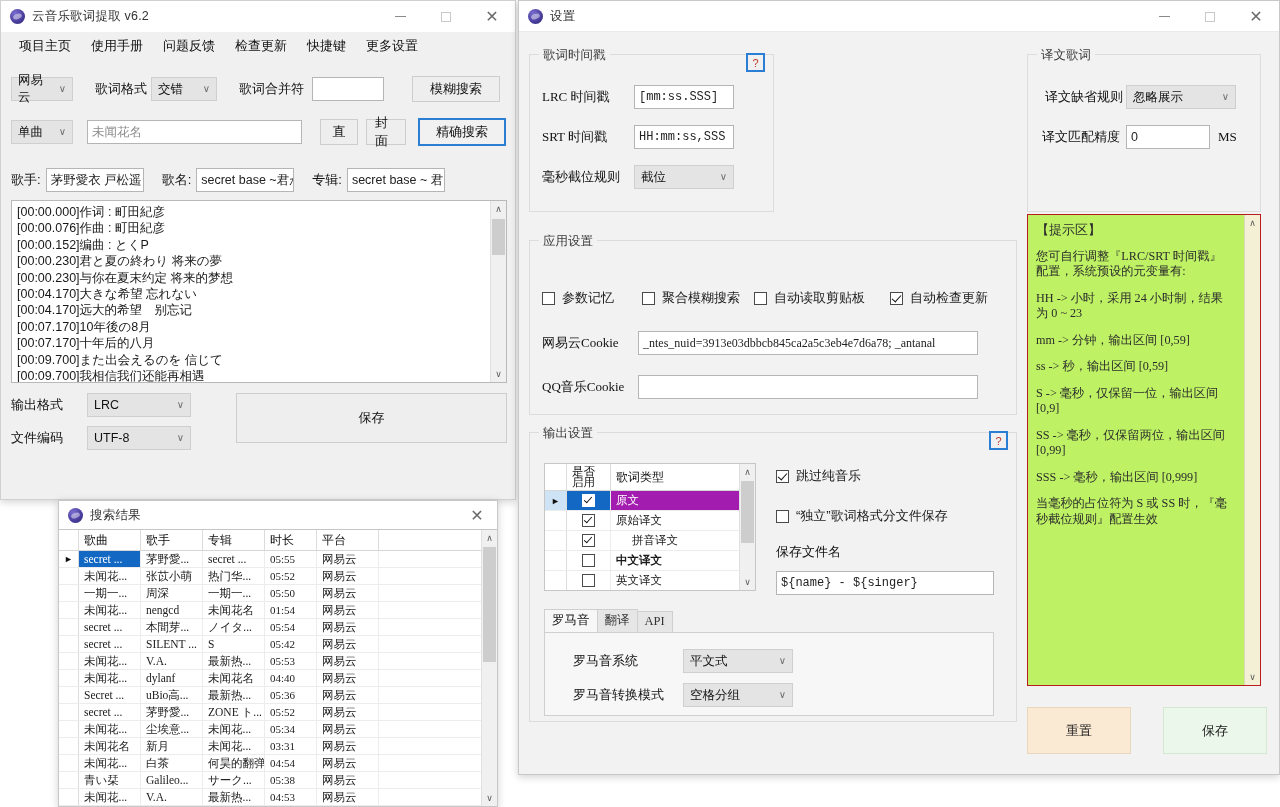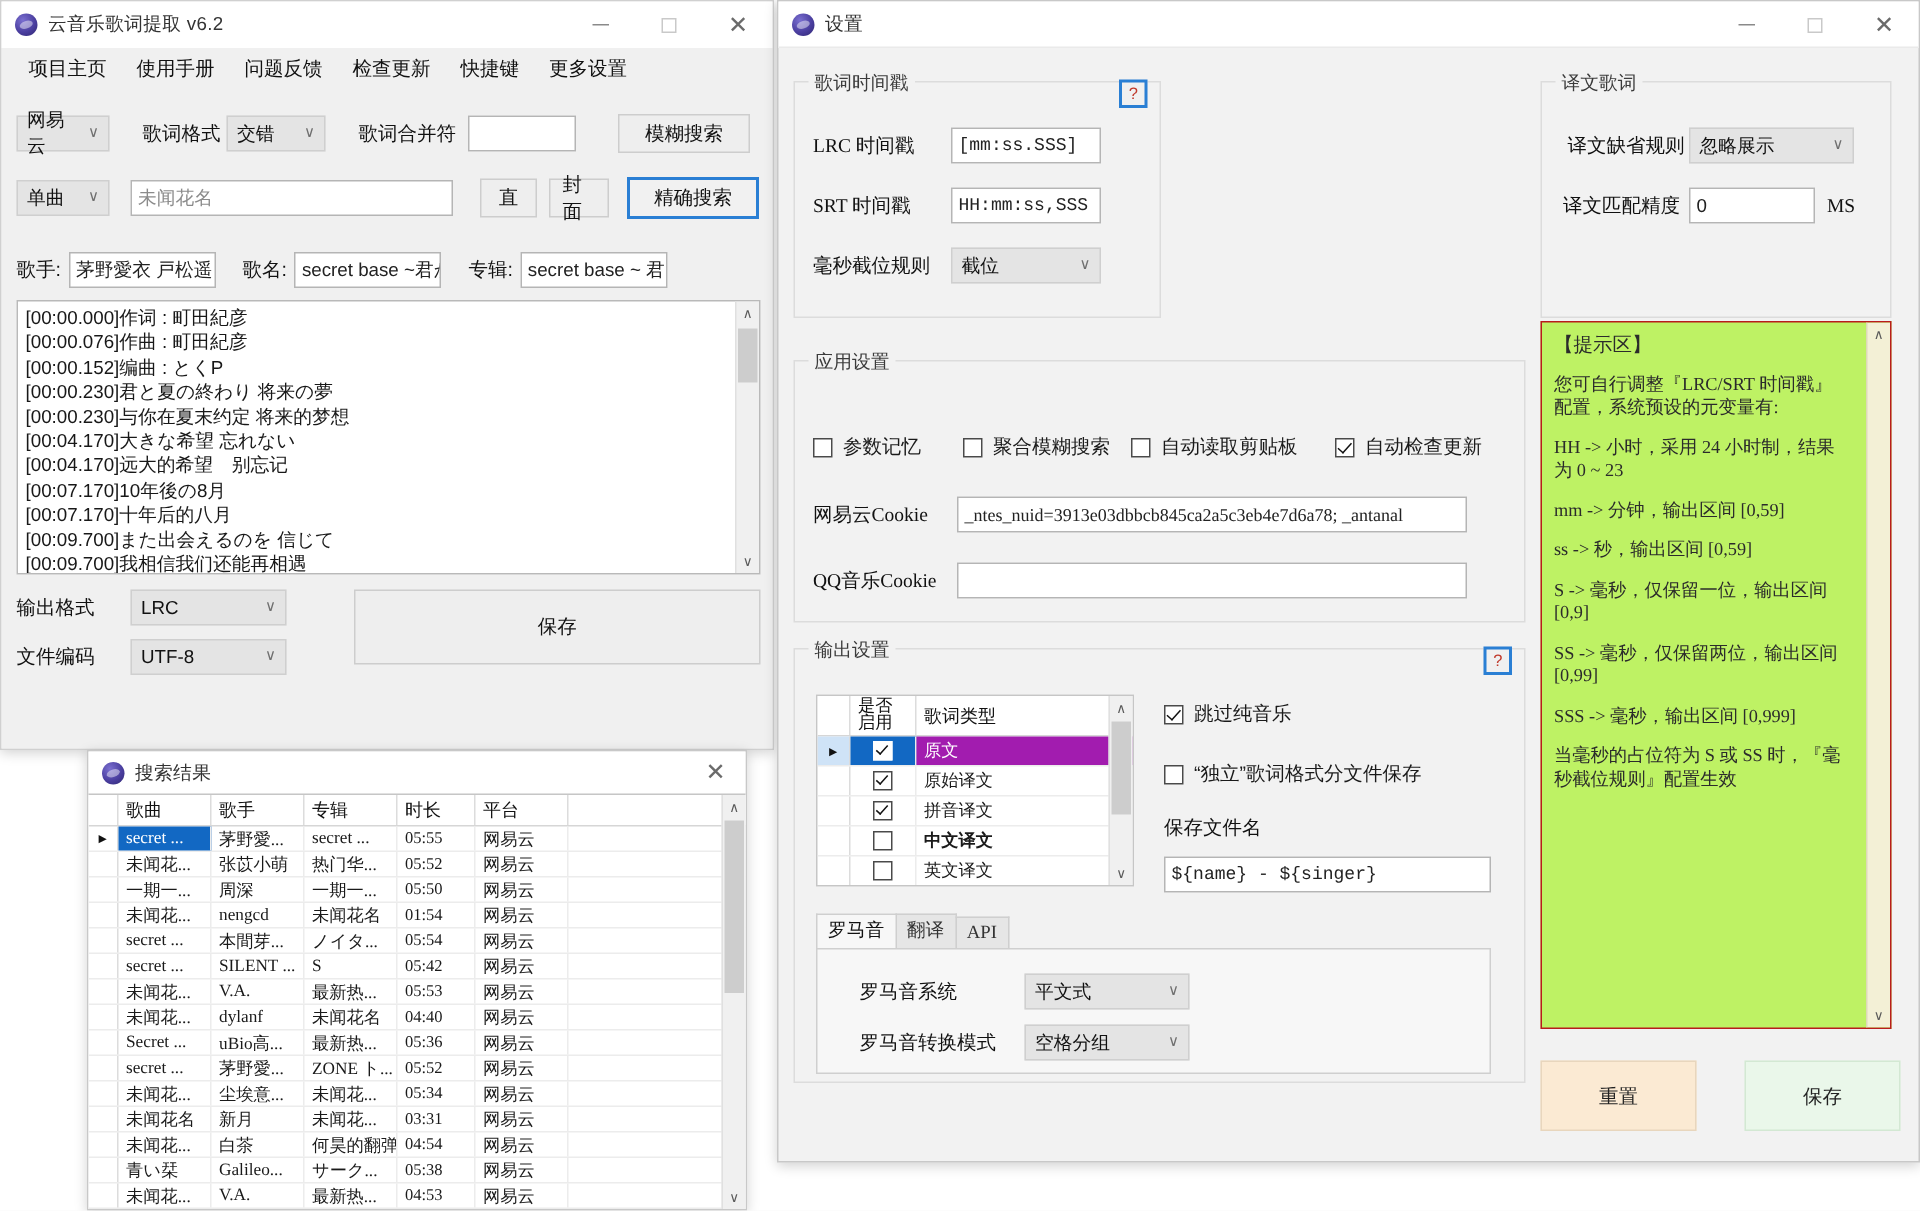--- a/index.html
+++ b/index.html
@@ -619,21 +619,21 @@
                 </div>
                 <div class="cell serif" style="flex: 1 1 0%;">原始译文</div>
               </div>
               <div class="grid-row" style="height: 20px;">
                 <div class="rowhdr" style="width: 22px;"></div>
                 <div class="cell" style="width: 44px; flex: 0 0 auto; justify-content: center;">
                   <span class="box on" style="width:13px;height:13px;border:1px solid #4a4a4a;background:#fff;position:relative;display:inline-block;">
                     <span style="position: absolute; left: 3px; top: 0px; width: 4px; height: 8px; border-style: solid; border-color: rgb(17, 17, 17); border-image: initial; border-width: 0px 1.6px 1.6px 0px; transform: rotate(42deg);"></span>
                   </span>
                 </div>
-                <div class="cell serif" style="flex: 1 1 0%;">拼音译文</div>
+                <div class="cell serif" style="flex: 1 1 0%; margin-left: 16px;">拼音译文</div>
               </div>
               <div class="grid-row" style="height: 20px; font-weight: bold;">
                 <div class="rowhdr" style="width: 22px;"></div>
                 <div class="cell" style="width: 44px; flex: 0 0 auto; justify-content: center;">
                   <span class="box" style="width:13px;height:13px;border:1px solid #4a4a4a;background:#fff;position:relative;display:inline-block;"></span>
                 </div>
                 <div class="cell serif" style="flex: 1 1 0%;">中文译文</div>
               </div>
               <div class="grid-row" style="height: 20px;">
                 <div class="rowhdr" style="width: 22px;"></div>

